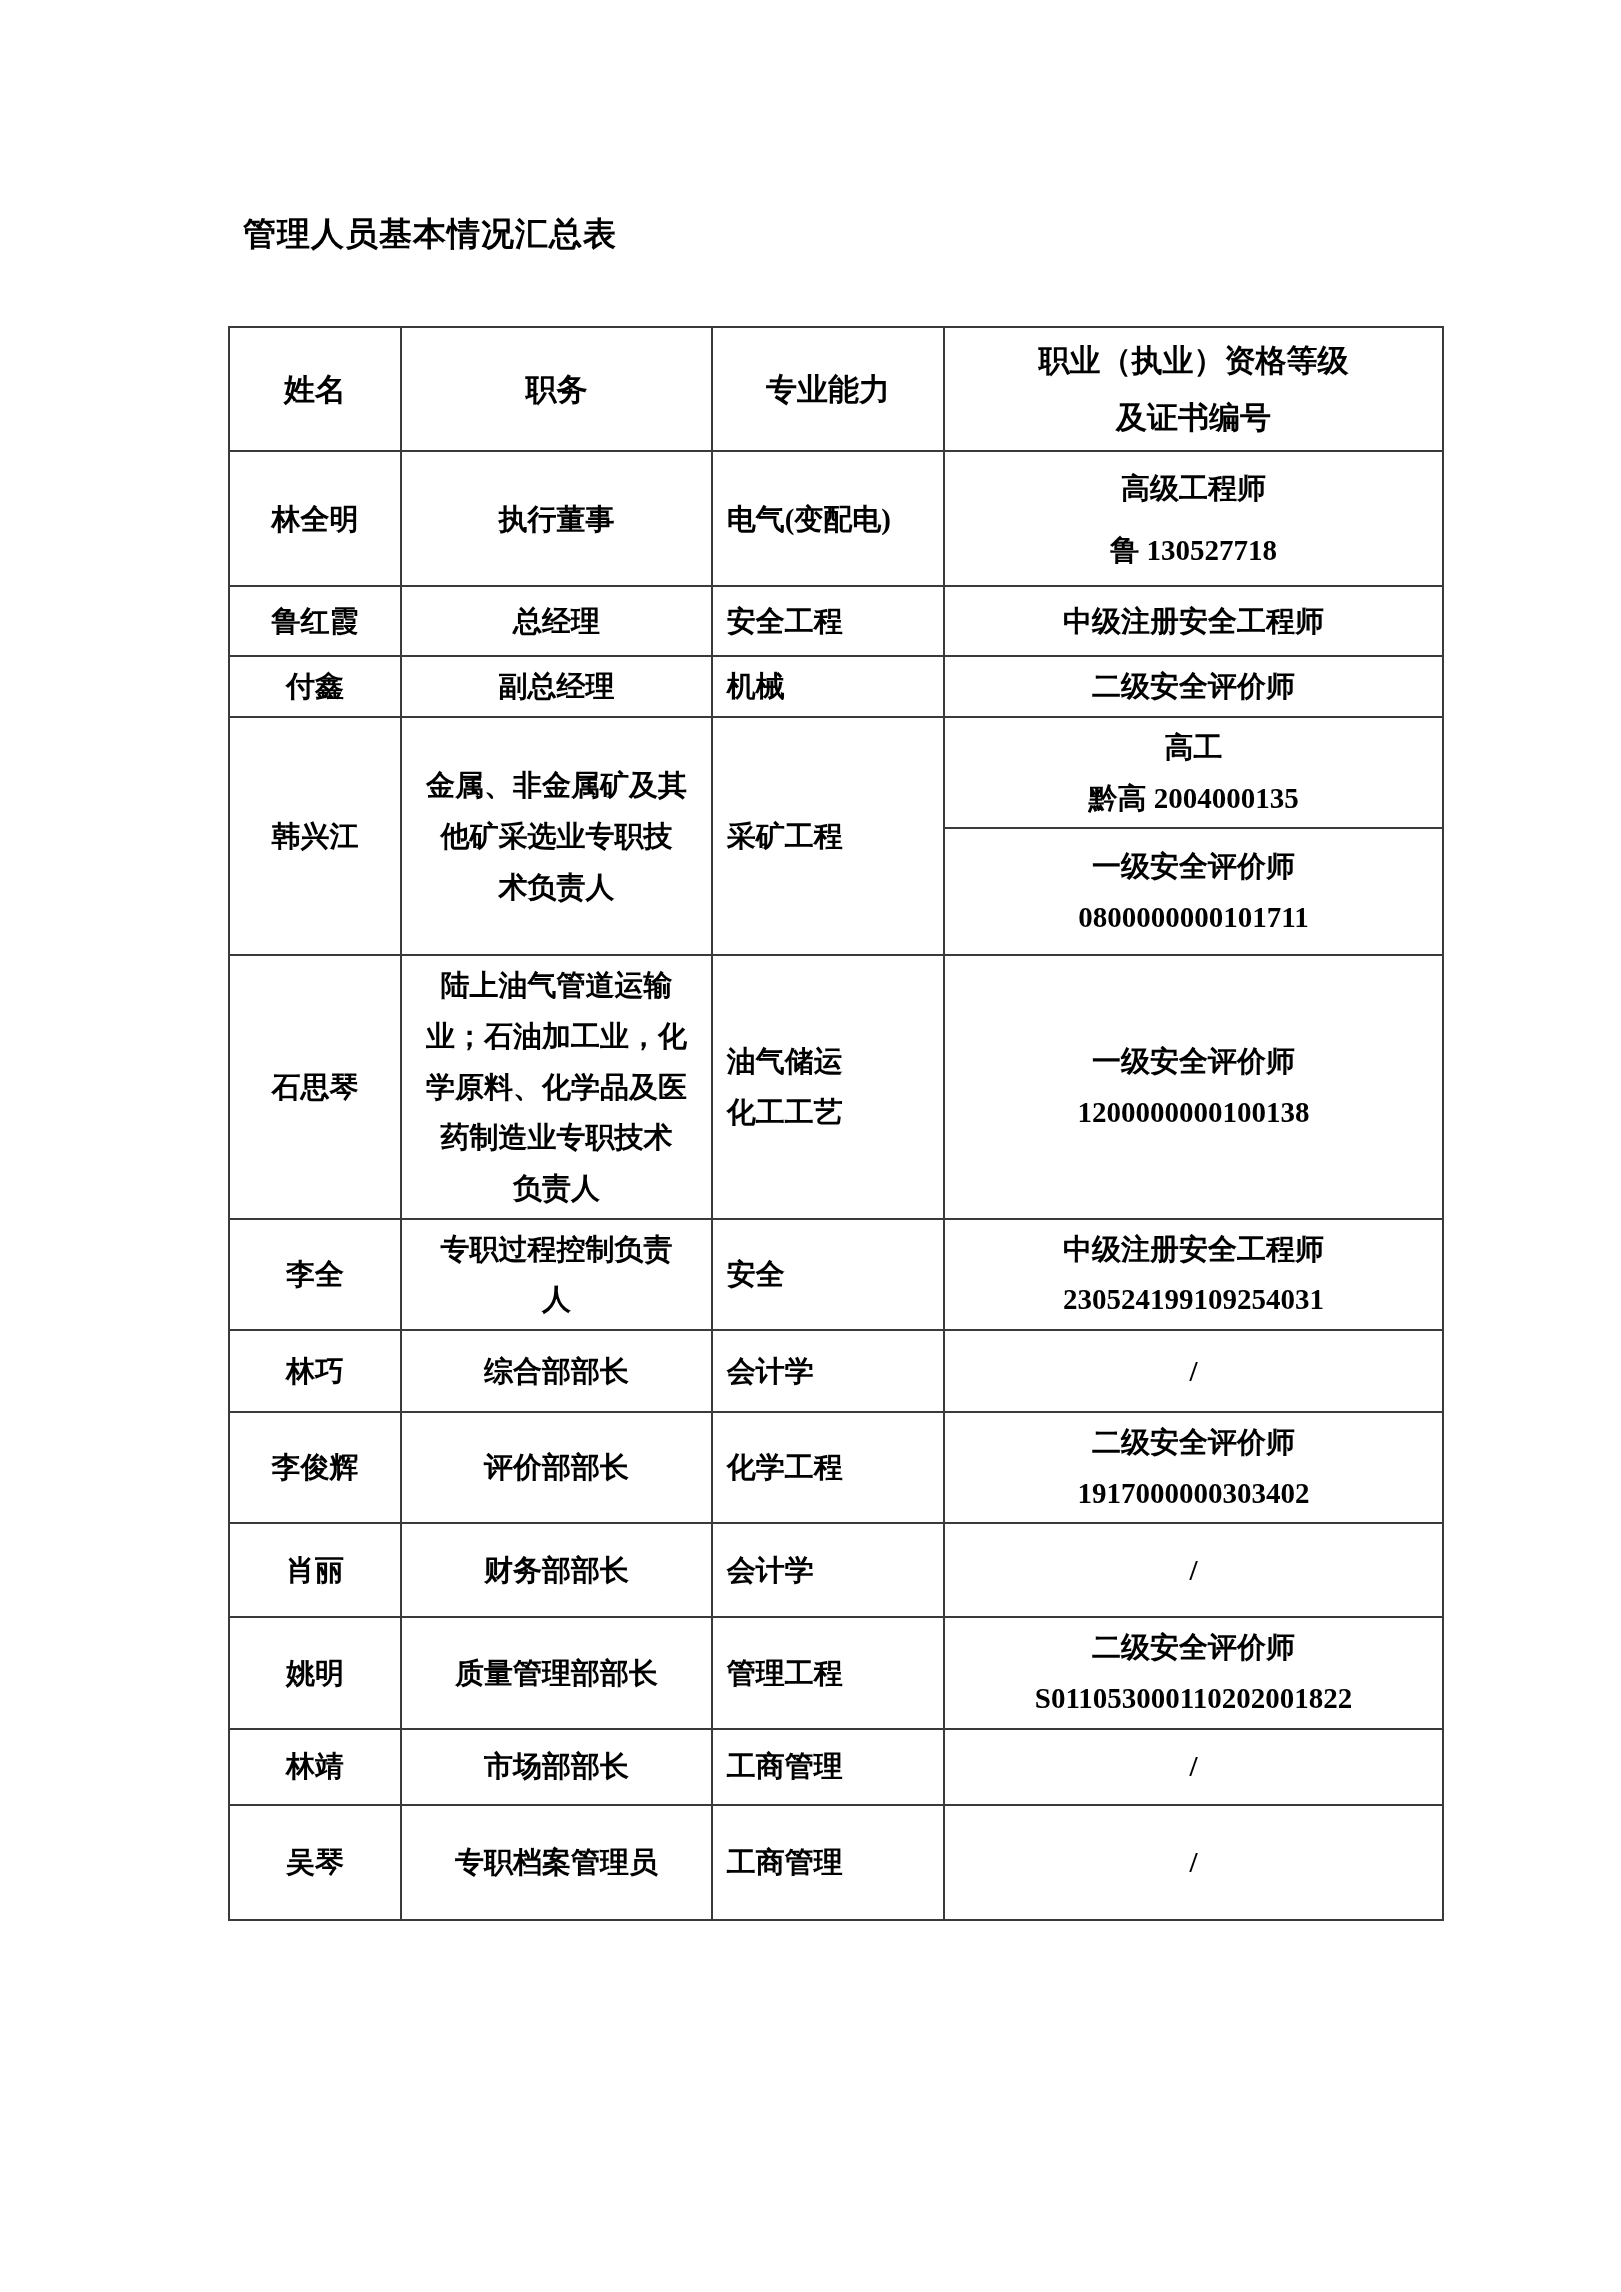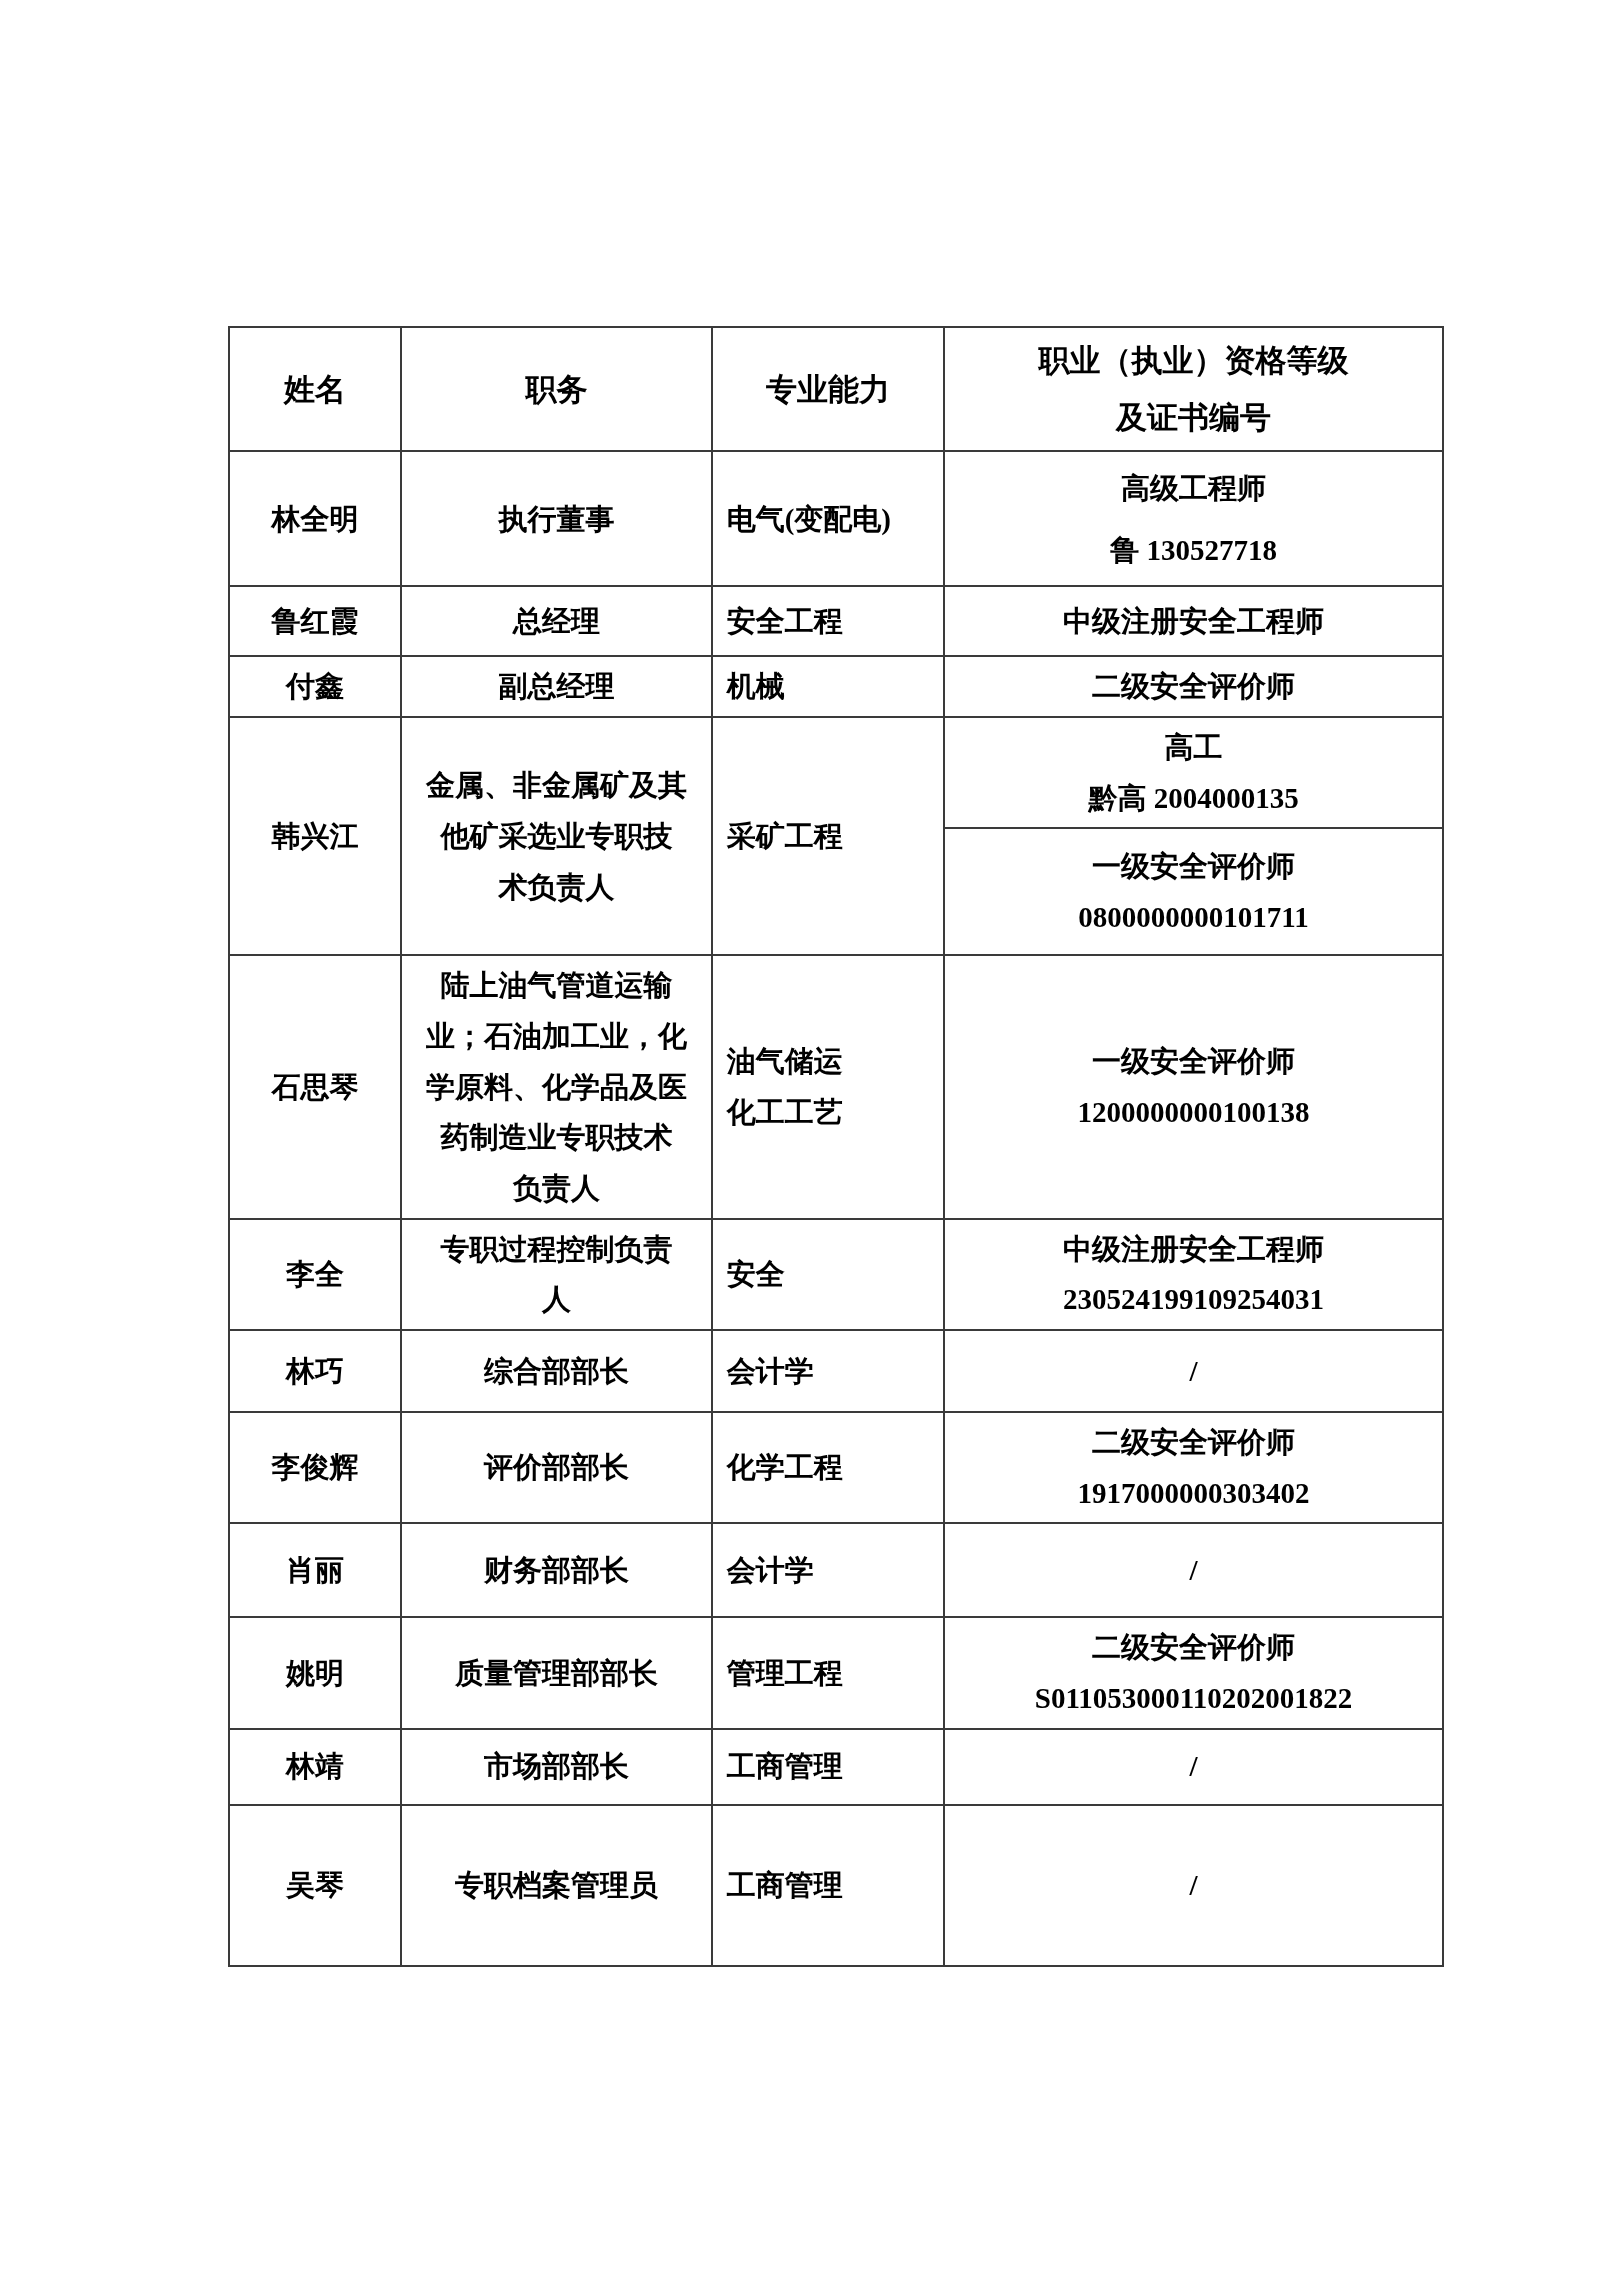--- a/index.html
+++ b/index.html
@@ -62,20 +62,21 @@
   col.c1 { width: 172px; }
   col.c2 { width: 311px; }
   col.c3 { width: 232px; }
   col.c4 { width: 499px; }
 </style>
 </head>
 <body>
 
 <div class="page">
 
+  <div class="doc-title">管理人员基本情况汇总表</div>
 
   <table class="summary">
     <colgroup>
       <col class="c1">
         <col class="c2">
         <col class="c3">
         <col class="c4">
     </colgroup>
 
     <tbody>
@@ -175,21 +176,21 @@
 S011053000110202001822</td>
       </tr>
 
       <tr style="height:76px;">
         <td>林靖</td>
         <td>市场部部长</td>
         <td class="ability">工商管理</td>
         <td>/</td>
       </tr>
 
-      <tr style="height:161px;">
+      <tr style="height:115px;">
         <td>吴琴</td>
         <td>专职档案管理员</td>
         <td class="ability">工商管理</td>
         <td>/</td>
       </tr>
     </tbody>
   </table>
 
 </div>
 

